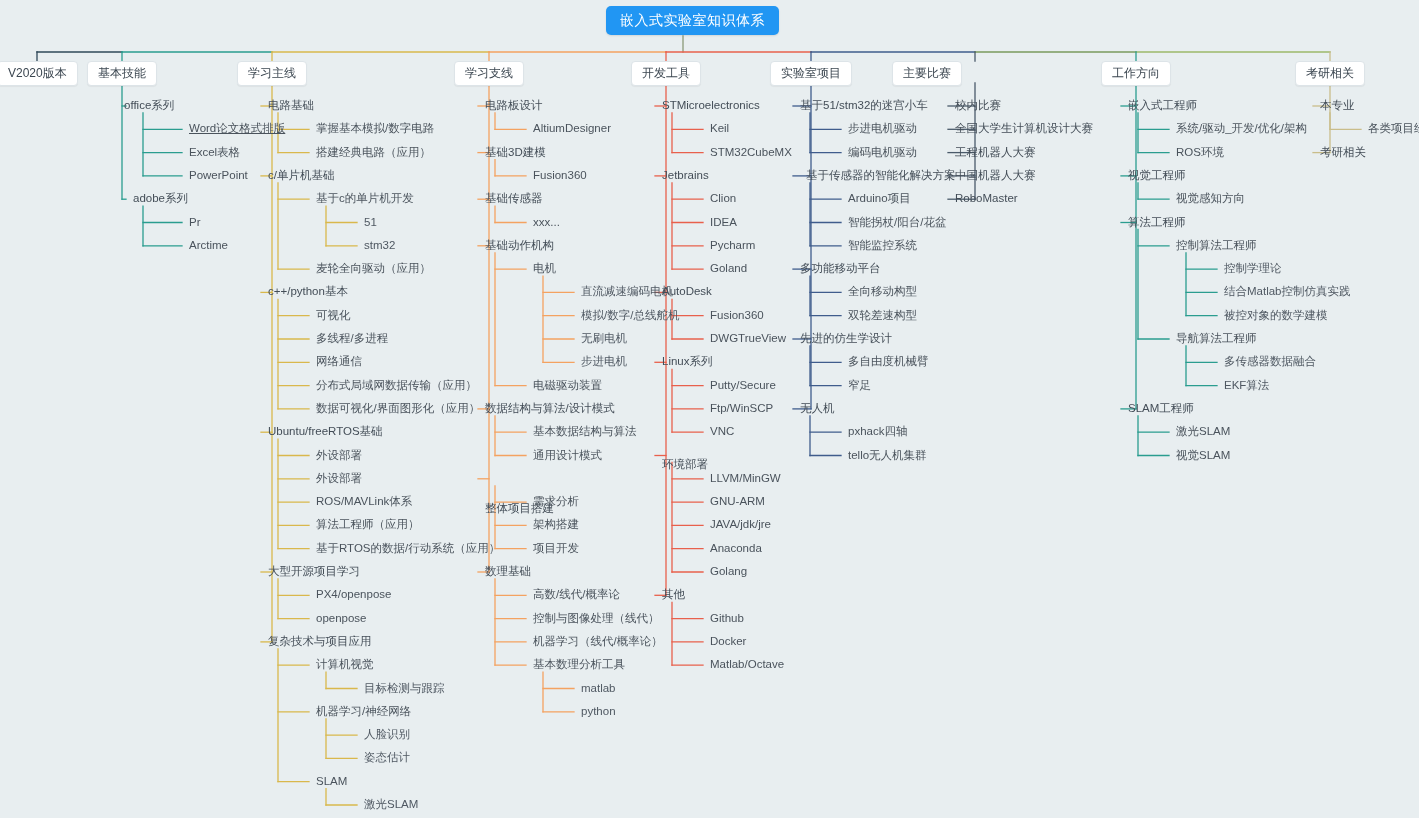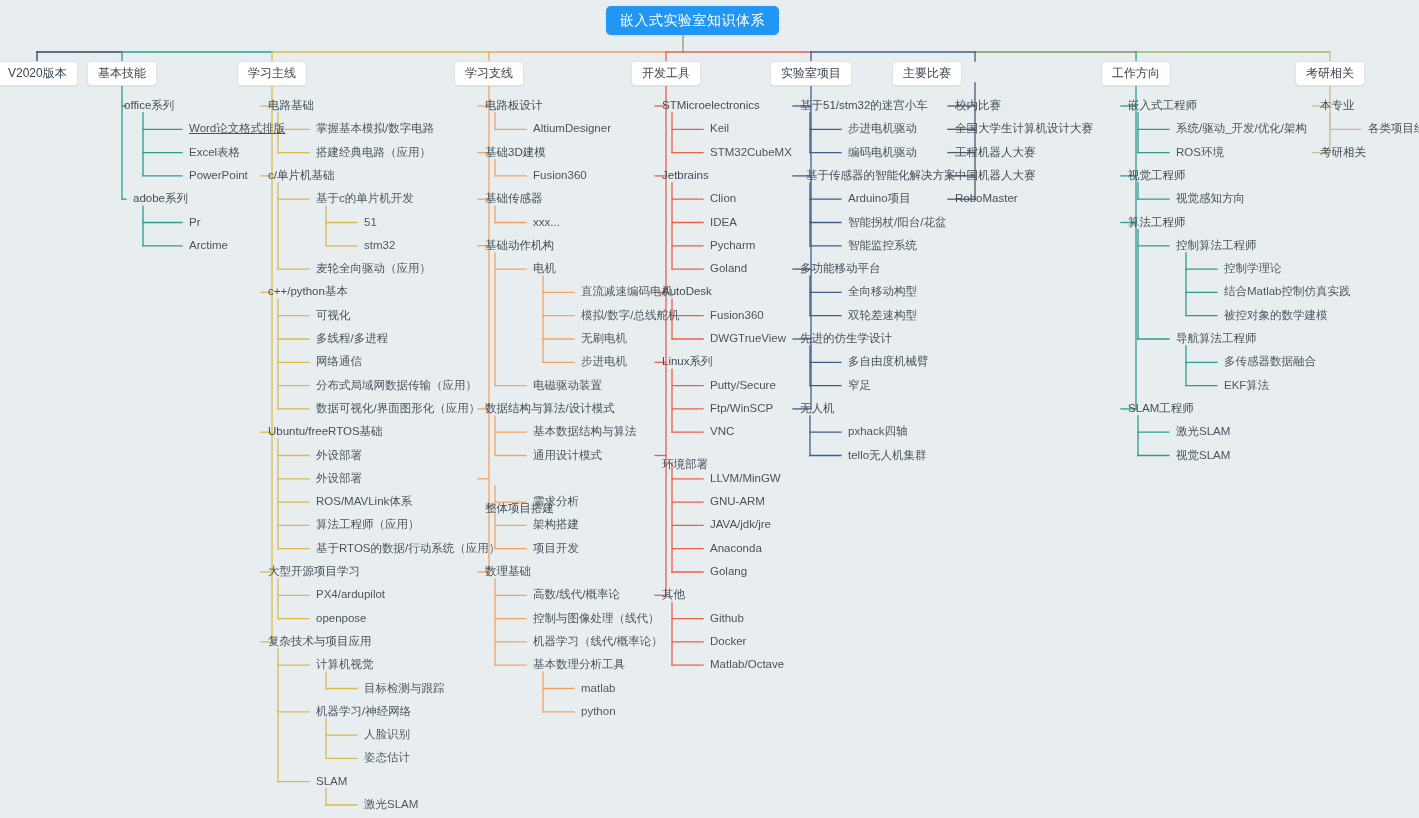--- a/index.html
+++ b/index.html
@@ -283,21 +283,21 @@
       <div class="txt-node lv3" style="left: 316px; top: 354.3px;">网络通信</div>
       <div class="txt-node lv3" style="left: 316px; top: 377.6px;">分布式局域网数据传输（应用）</div>
       <div class="txt-node lv3" style="left: 316px; top: 400.9px;">数据可视化/界面图形化（应用）</div>
       <div class="txt-node lv2" style="left: 268px; top: 424.2px;">Ubuntu/freeRTOS基础</div>
       <div class="txt-node lv3" style="left: 316px; top: 447.5px;">外设部署</div>
       <div class="txt-node lv3" style="left: 316px; top: 470.8px;">外设部署</div>
       <div class="txt-node lv3" style="left: 316px; top: 494.1px;">ROS/MAVLink体系</div>
       <div class="txt-node lv3" style="left: 316px; top: 517.4px;">算法工程师（应用）</div>
       <div class="txt-node lv3" style="left: 316px; top: 540.7px;">基于RTOS的数据/行动系统（应用）</div>
       <div class="txt-node lv2" style="left: 268px; top: 564px;">大型开源项目学习</div>
-      <div class="txt-node lv3" style="left: 316px; top: 587.3px;">PX4/ardupilot</div>
+      <div class="txt-node lv3" style="left: 316px; top: 587.3px;">PX4/openpose</div>
       <div class="txt-node lv3" style="left: 316px; top: 610.6px;">openpose</div>
       <div class="txt-node lv2" style="left: 268px; top: 633.9px;">复杂技术与项目应用</div>
       <div class="txt-node lv3" style="left: 316px; top: 657.2px;">计算机视觉</div>
       <div class="txt-node lv4" style="left: 364px; top: 680.5px;">目标检测与跟踪</div>
       <div class="txt-node lv3" style="left: 316px; top: 703.8px;">机器学习/神经网络</div>
       <div class="txt-node lv4" style="left: 364px; top: 727.1px;">人脸识别</div>
       <div class="txt-node lv4" style="left: 364px; top: 750.4px;">姿态估计</div>
       <div class="txt-node lv3" style="left: 316px; top: 773.7px;">SLAM</div>
       <div class="txt-node lv4" style="left: 364px; top: 797px;">激光SLAM</div>
       <div class="l1-node" style="top: 61px; visibility: visible; left: 454px;">学习支线</div>

